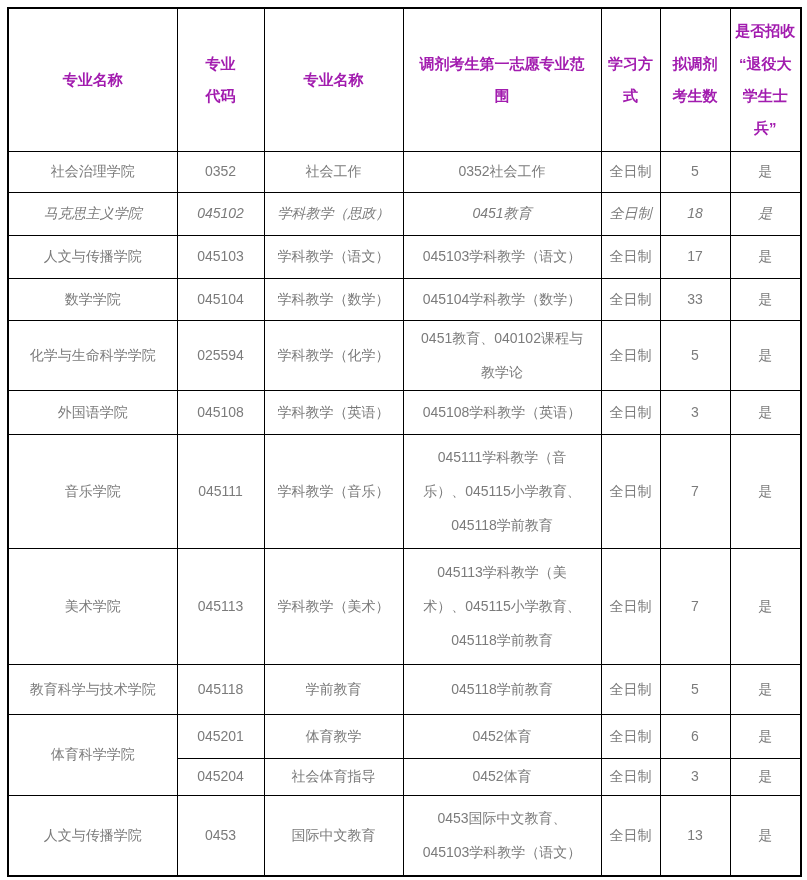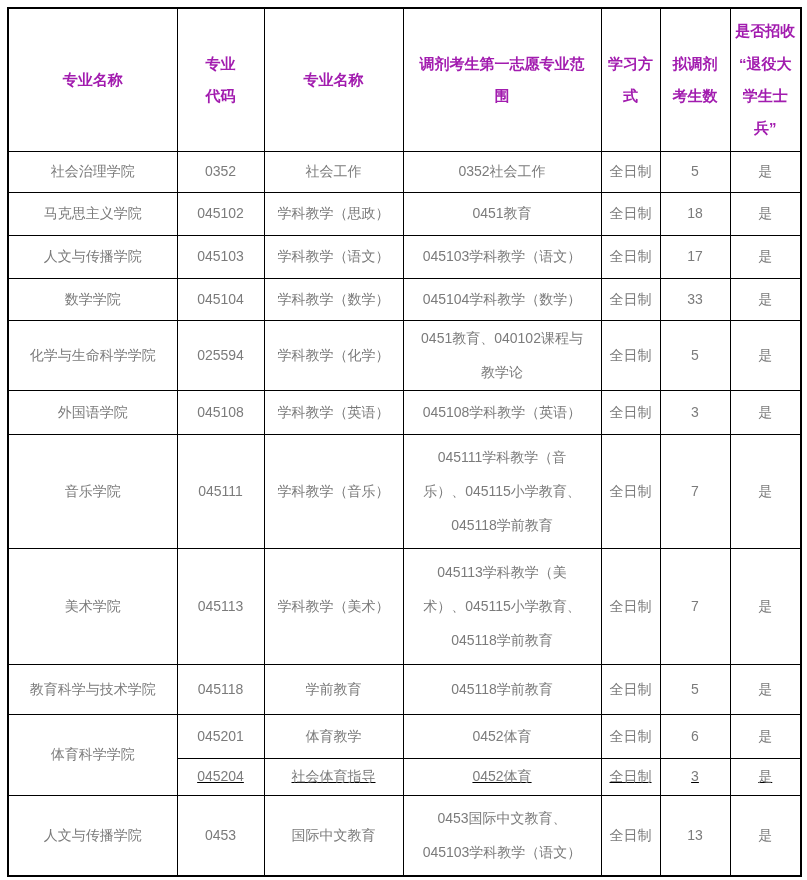--- a/index.html
+++ b/index.html
@@ -43,30 +43,30 @@
   }
   col.c0 { width: 169px; }
   col.c1 { width: 87px; }
   col.c2 { width: 139px; }
   col.c3 { width: 198px; }
   col.c4 { width: 59px; }
   col.c5 { width: 70px; }
   col.c6 { width: 71px; }
   thead tr { height: 143px; }
   tr.r0  { height: 41px; padding-left: 29px; }
-  tr.r1  { height: 43px; }
+  tr.r1  { height: 43px; font-style: italic; }
   tr.r2  { height: 43px; }
   tr.r3  { height: 42px; }
   tr.r4  { height: 70px; }
   tr.r5  { height: 44px; margin-left: 14px; }
   tr.r6  { height: 114px; }
   tr.r7  { height: 116px; }
   tr.r8  { height: 50px; padding-left: 38px; }
   tr.r9  { height: 44px; }
-  tr.r10 { height: 37px; text-decoration: underline; }
+  tr.r10 { height: 37px; }
   tr.r11 { height: 81px; }
 </style>
 </head>
 <body>
 
 <div class="page">
   <table>
     <colgroup>
       <col class="c0">
         <col class="c1">

